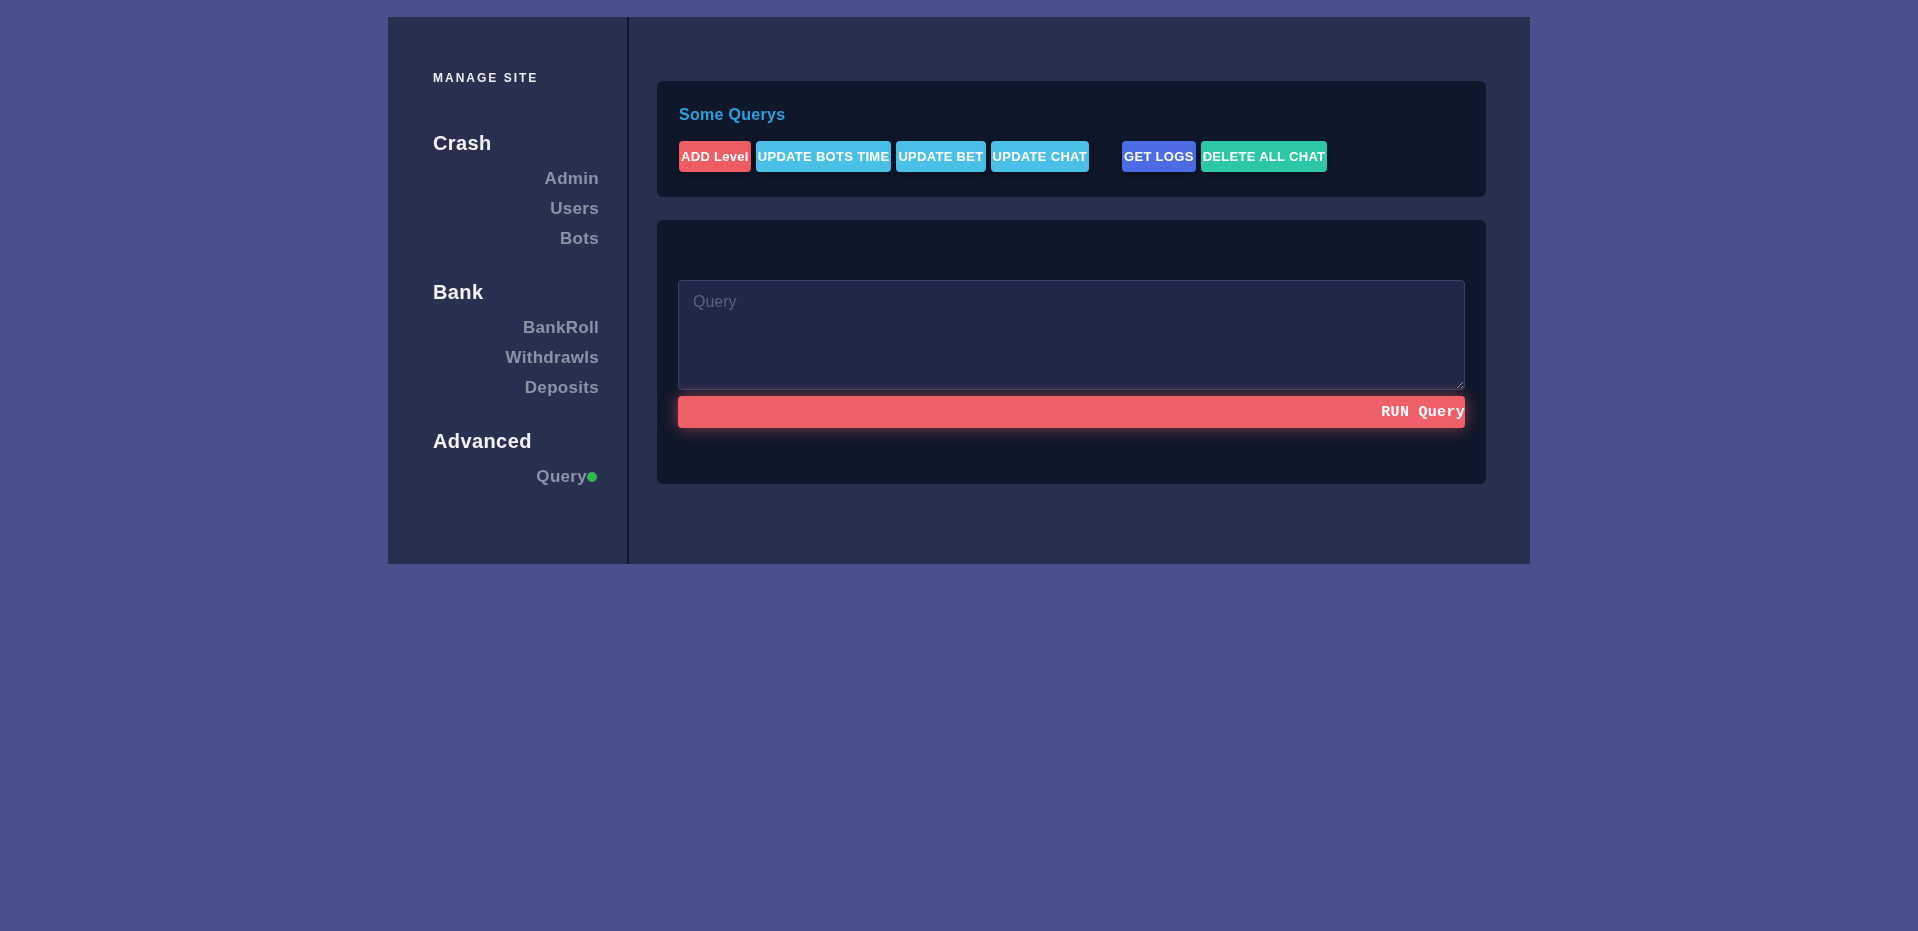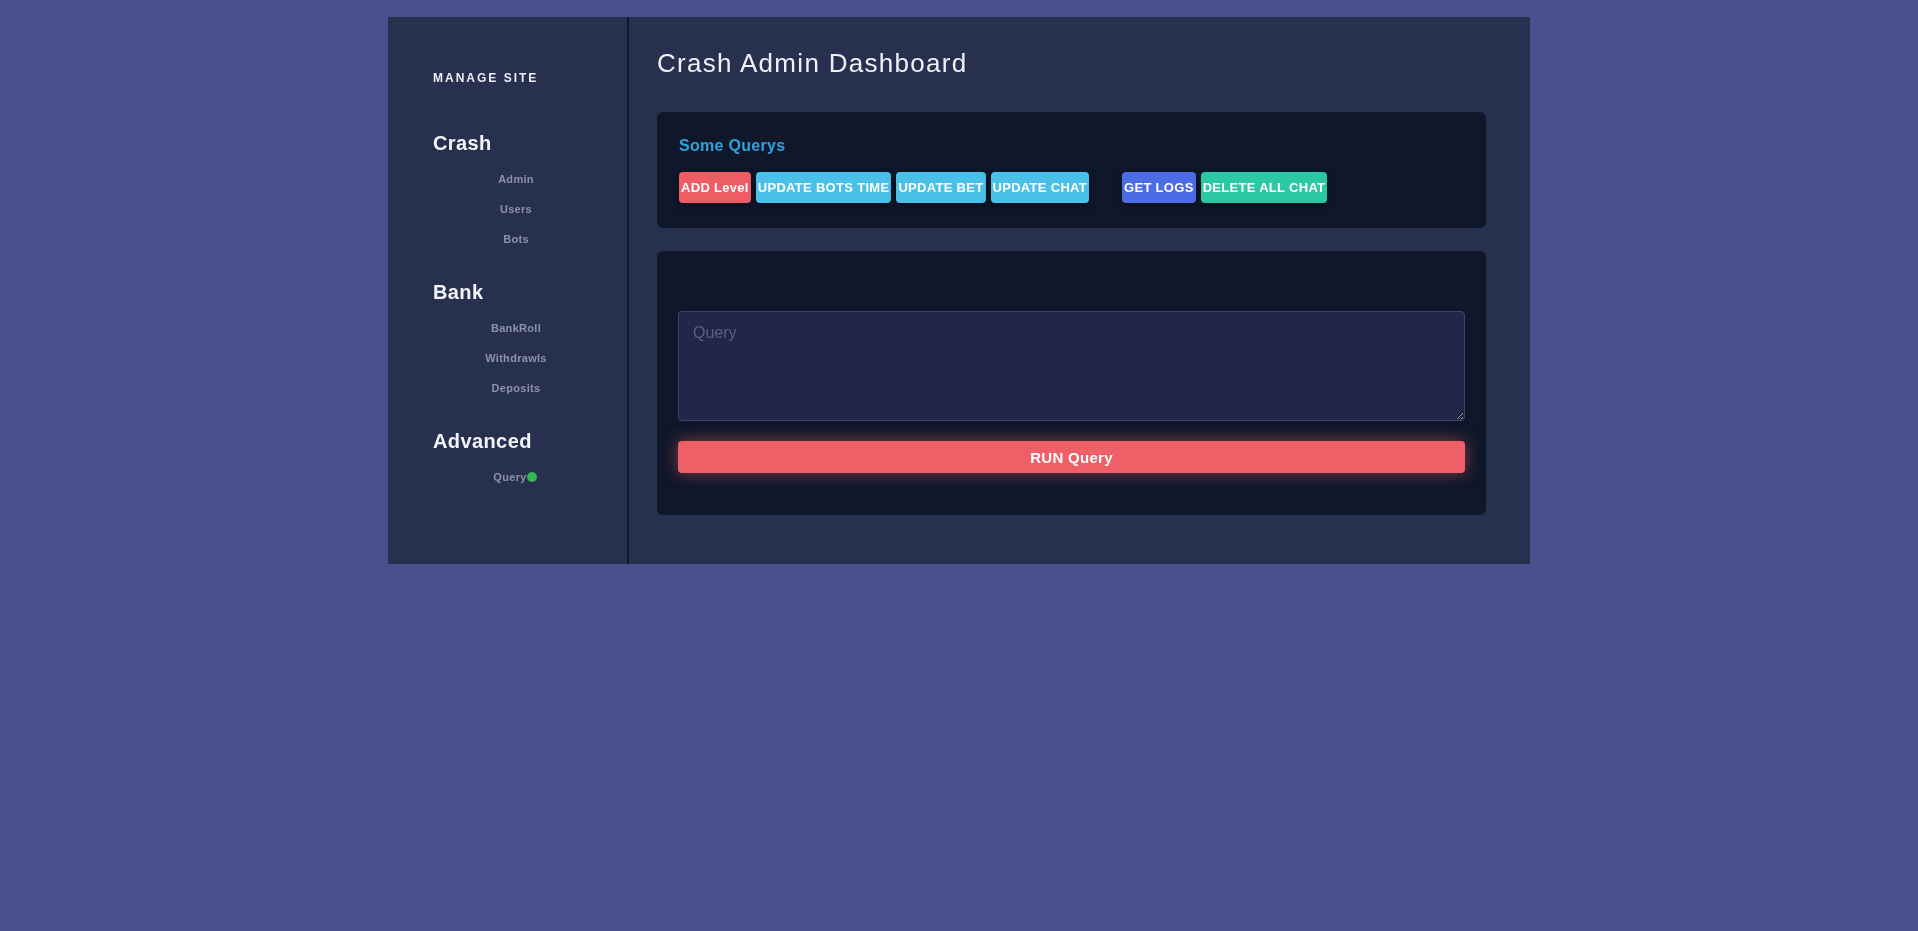--- a/index.html
+++ b/index.html
@@ -34,30 +34,30 @@
   }
   .nav-section { margin-bottom: 27px; }
   .nav-heading {
     font-size: 20px;
     font-weight: 600;
     letter-spacing: 0.4px;
     color: #f3f4f8;
     margin-bottom: 9px;
   }
   .nav-item {
-    font-size: 11px;
+    font-size: 17px;
     font-weight: 600;
     letter-spacing: 0.3px;
     color: #8d93a7;
     line-height: 30px;
     width: 166px;
     cursor: pointer;
     display: flex;
     align-items: center;
-    justify-content: center;
+    justify-content: flex-end;
   }
   .status-dot {
     width: 10px; height: 10px;
     border-radius: 50%;
     margin-right: 2px;
   }
 
   
   .content {
     flex: 1;
@@ -121,30 +121,31 @@
     font-family: inherit;
     font-size: 16px;
     resize: both;
     outline: none;
   }
   .query-textarea::placeholder { color: #5a6180; opacity: 1; }
   .run-btn {
     display: block;
     width: 100%;
     height: 32px;
-    margin-top: 20px;
+    margin-top: 6px;
     border: none;
     border-radius: 4px;
     color: #ffffff;
-    font-family: Liberation Sans, sans-serif;
+    font-family: Liberation Mono, monospace;
     font-size: 15px;
     font-weight: 600;
     letter-spacing: 0.3px;
     cursor: pointer;
     box-shadow: 0 0 16px rgba(238, 95, 104, 0.55);
+    text-align: right;
   }
 </style>
 </head>
 <body>
 
 <div class="app-container">
 
   <div class="sidebar">
     <div class="brand">MANAGE SITE</div>
 
@@ -177,21 +178,20 @@
     <div class="nav-section">
       <div class="nav-heading">Advanced</div>
       <div class="nav-item">
         <span>Query</span>
         <span class="status-dot" style="background-color: rgb(50, 186, 81);"></span>
       </div>
     </div>
   </div>
 
   <div class="content">
-    <h1 class="page-title">Crash Admin Dashboard</h1>
 
     <div class="panel panel-queries">
       <div class="panel-heading">Some Querys</div>
       <div class="btn-row">
         <button class="query-btn" style="background-color: rgb(238, 92, 100);">ADD Level</button>
         <button class="query-btn" style="background-color: rgb(74, 192, 232);">UPDATE BOTS TIME</button>
         <button class="query-btn" style="background-color: rgb(74, 192, 232);">UPDATE BET</button>
         <button class="query-btn" style="background-color: rgb(74, 192, 232);">UPDATE CHAT</button>
         <button class="query-btn" style="background-color: rgb(76, 108, 230); margin-left: 28px;">GET LOGS</button>
         <button class="query-btn" style="background-color: rgb(44, 200, 165); text-align: right;">DELETE ALL CHAT</button>

